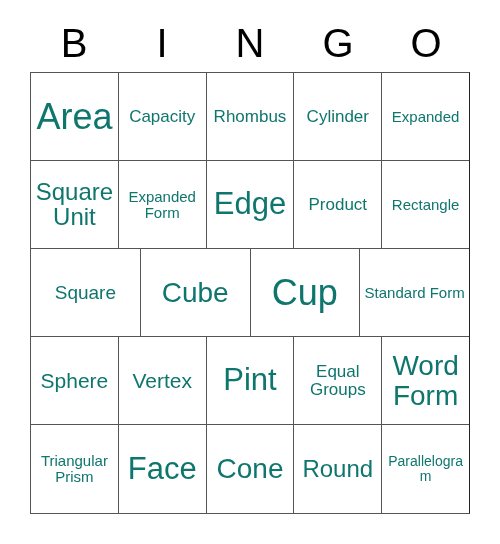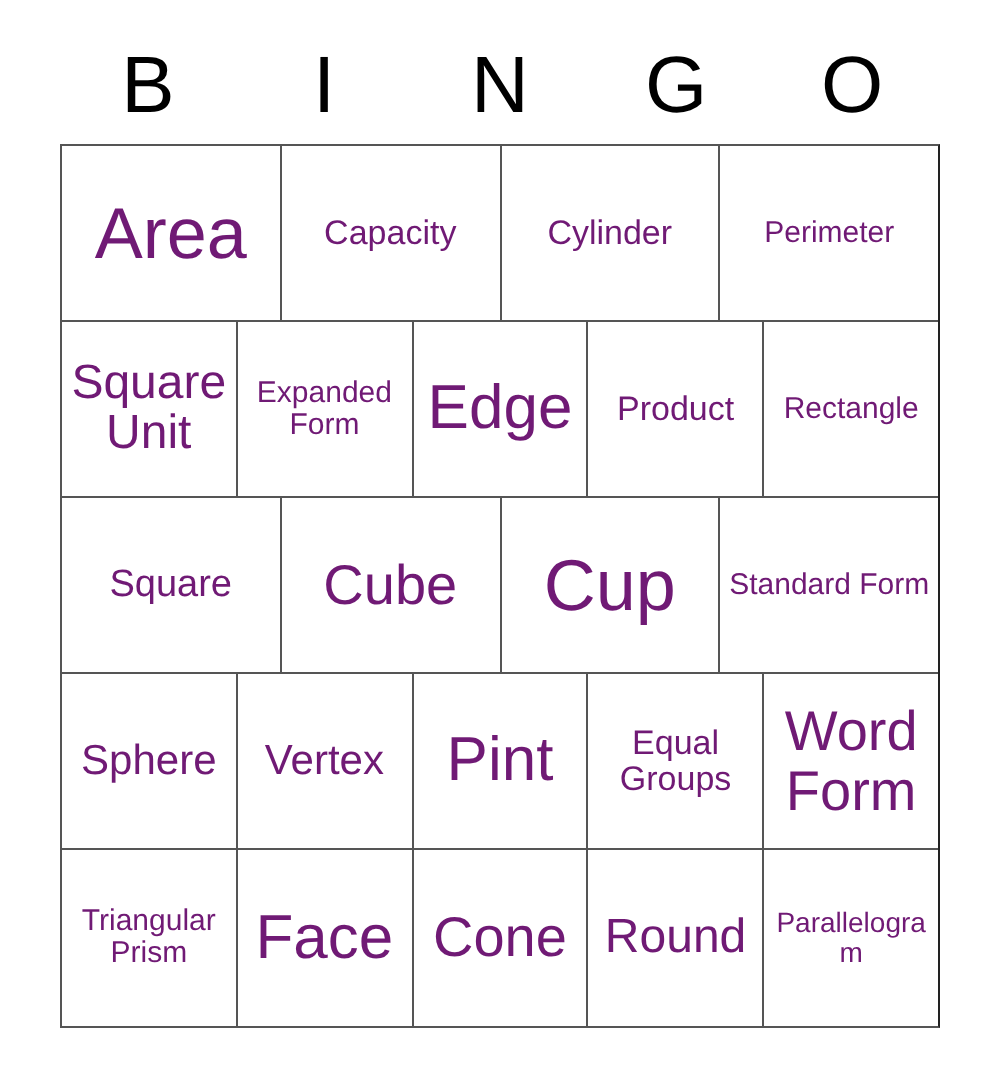--- a/index.html
+++ b/index.html
@@ -71,21 +71,21 @@
     flex: 1 1 0;
     box-sizing: border-box;
     border-right: 1px solid #555555;
     border-bottom: 1px solid #555555;
     display: flex;
     align-items: center;
     justify-content: center;
     text-align: center;
     padding: 2px 3px;
     line-height: 1.04;
-    color: #701a75;
+    color: #0f766e;
     overflow: hidden;
     word-break: break-word;
   }
   .bingo-row:last-child .bingo-cell {
     border-bottom: none;
   }
   .bingo-cell:last-child {
     border-right: none;
   }
 
@@ -111,22 +111,23 @@
     <div class="header-letter">N</div>
     <div class="header-letter">G</div>
     <div class="header-letter">O</div>
   </div>
 
   <div id="bingo-grid">
 
     <div class="bingo-row">
       <div class="bingo-cell fs-xxl">Area</div>
       <div class="bingo-cell fs-xxs">Capacity</div>
+      <div class="bingo-cell fs-xxs">Rhombus</div>
       <div class="bingo-cell fs-xxs">Cylinder</div>
-      <div class="bingo-cell fs-mini">Perimeter</div>
+      <div class="bingo-cell fs-mini">Expanded</div>
     </div>
 
     <div class="bingo-row">
       <div class="bingo-cell fs-md">Square Unit</div>
       <div class="bingo-cell fs-mini">Expanded Form</div>
       <div class="bingo-cell fs-xl">Edge</div>
       <div class="bingo-cell fs-xxs">Product</div>
       <div class="bingo-cell fs-mini">Rectangle</div>
     </div>
 

